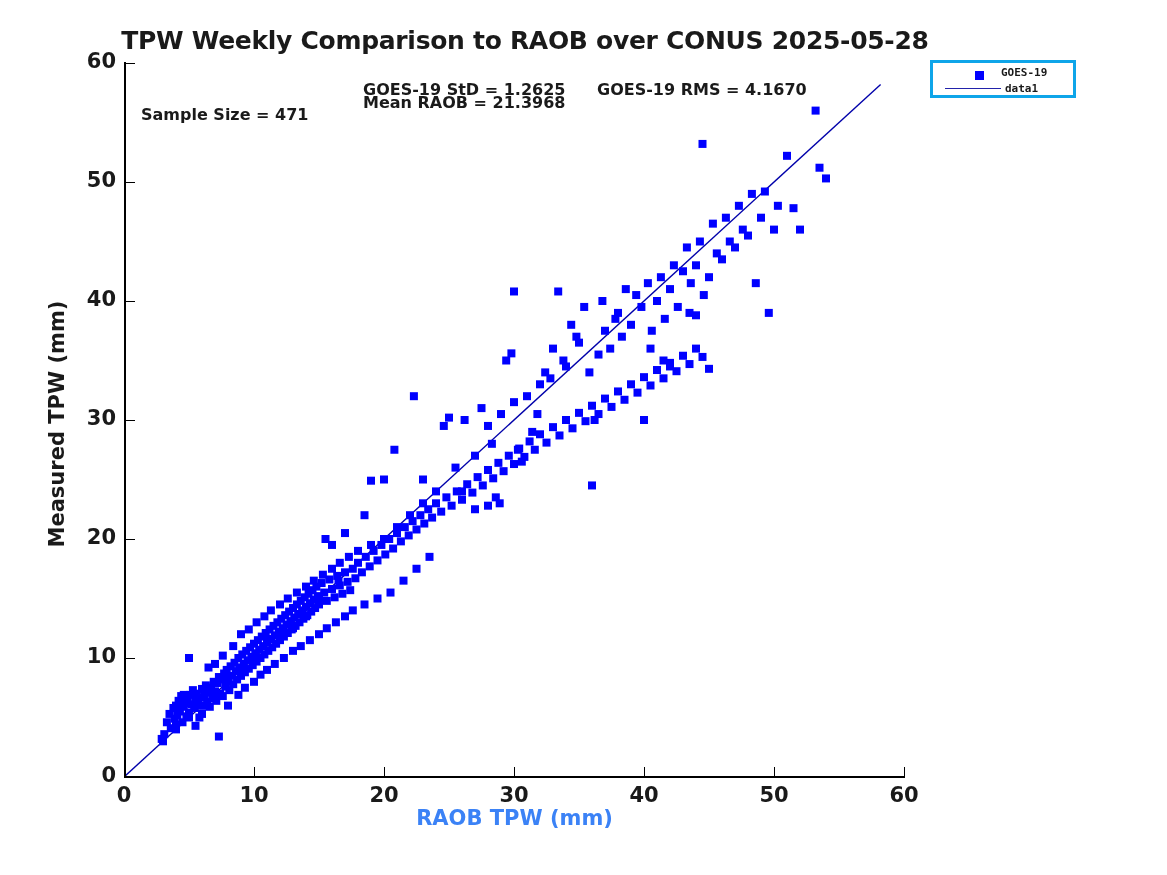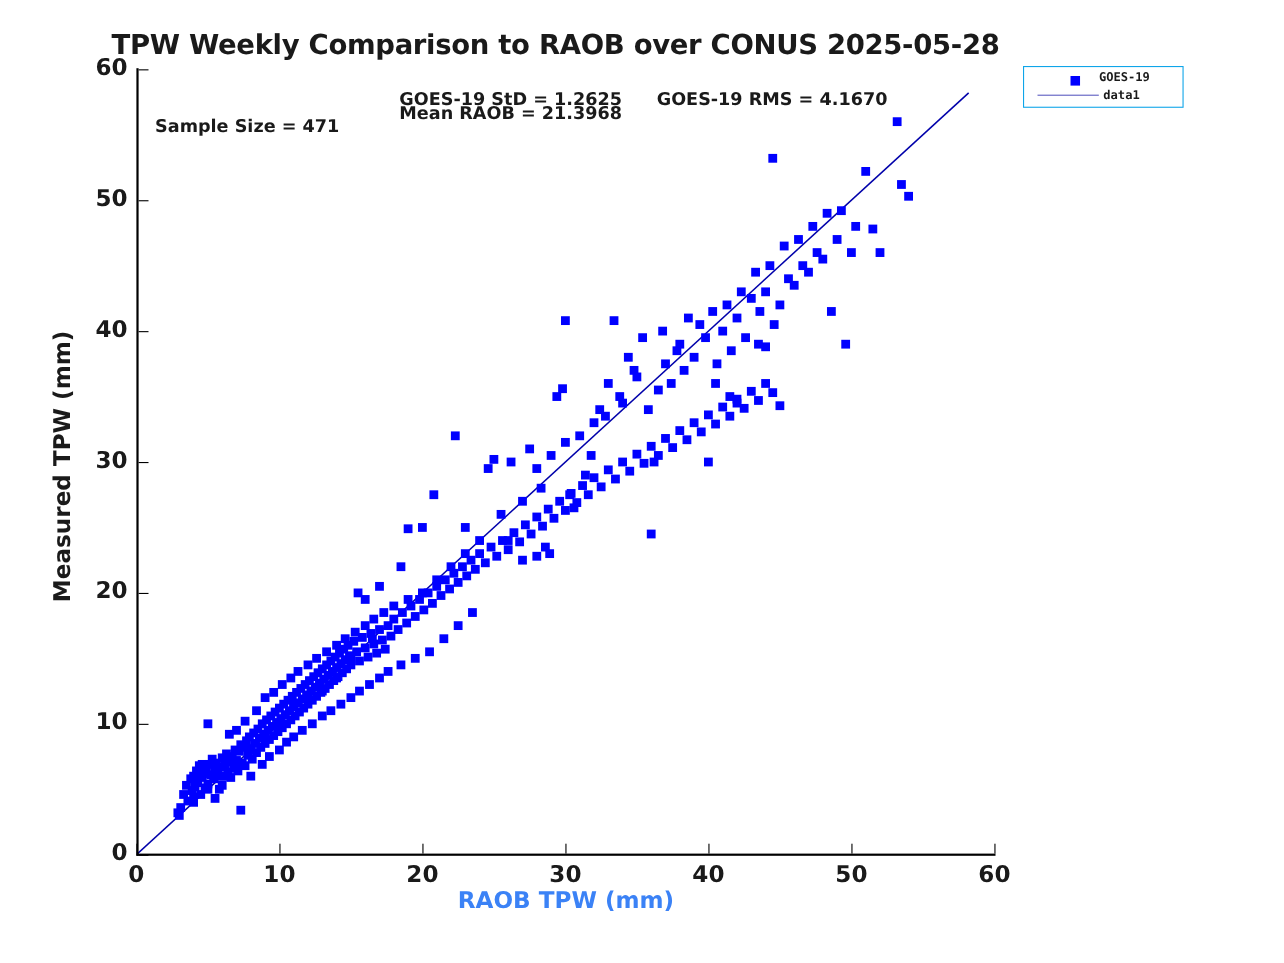--- a/index.html
+++ b/index.html
@@ -29,20 +29,21 @@
     left: 0;
     top: 26px;
     width: 1010px;
     text-align: center;
     font-size: 25px;
     font-weight: bold;
     color: #1a1a1a;
     letter-spacing: -0.3px;
     font-family: "DejaVu Sans", sans-serif;
     white-space: nowrap;
+    padding-left: 20px;
   }
 
   
   #plot-area {
     position: absolute;
     left: 124px;
     top: 63px;
     width: 780px;
     height: 714px;
   }
@@ -149,21 +150,21 @@
   #stat-n      { left: 141px; top: 105px; }
   #stat-mean   { left: 363px; top: 93px; }
 
   
   #legend {
     position: absolute;
     left: 930px;
     top: 60px;
     width: 146px;
     height: 38px;
-    border: 1px solid #0ea5e9;
+    border: 3px solid #0ea5e9;
     background: #ffffff;
     box-sizing: border-box;
   }
   #legend-marker-swatch {
     position: absolute;
     left: 42px;
     top: 8px;
     width: 9px;
     height: 9px;
   }

